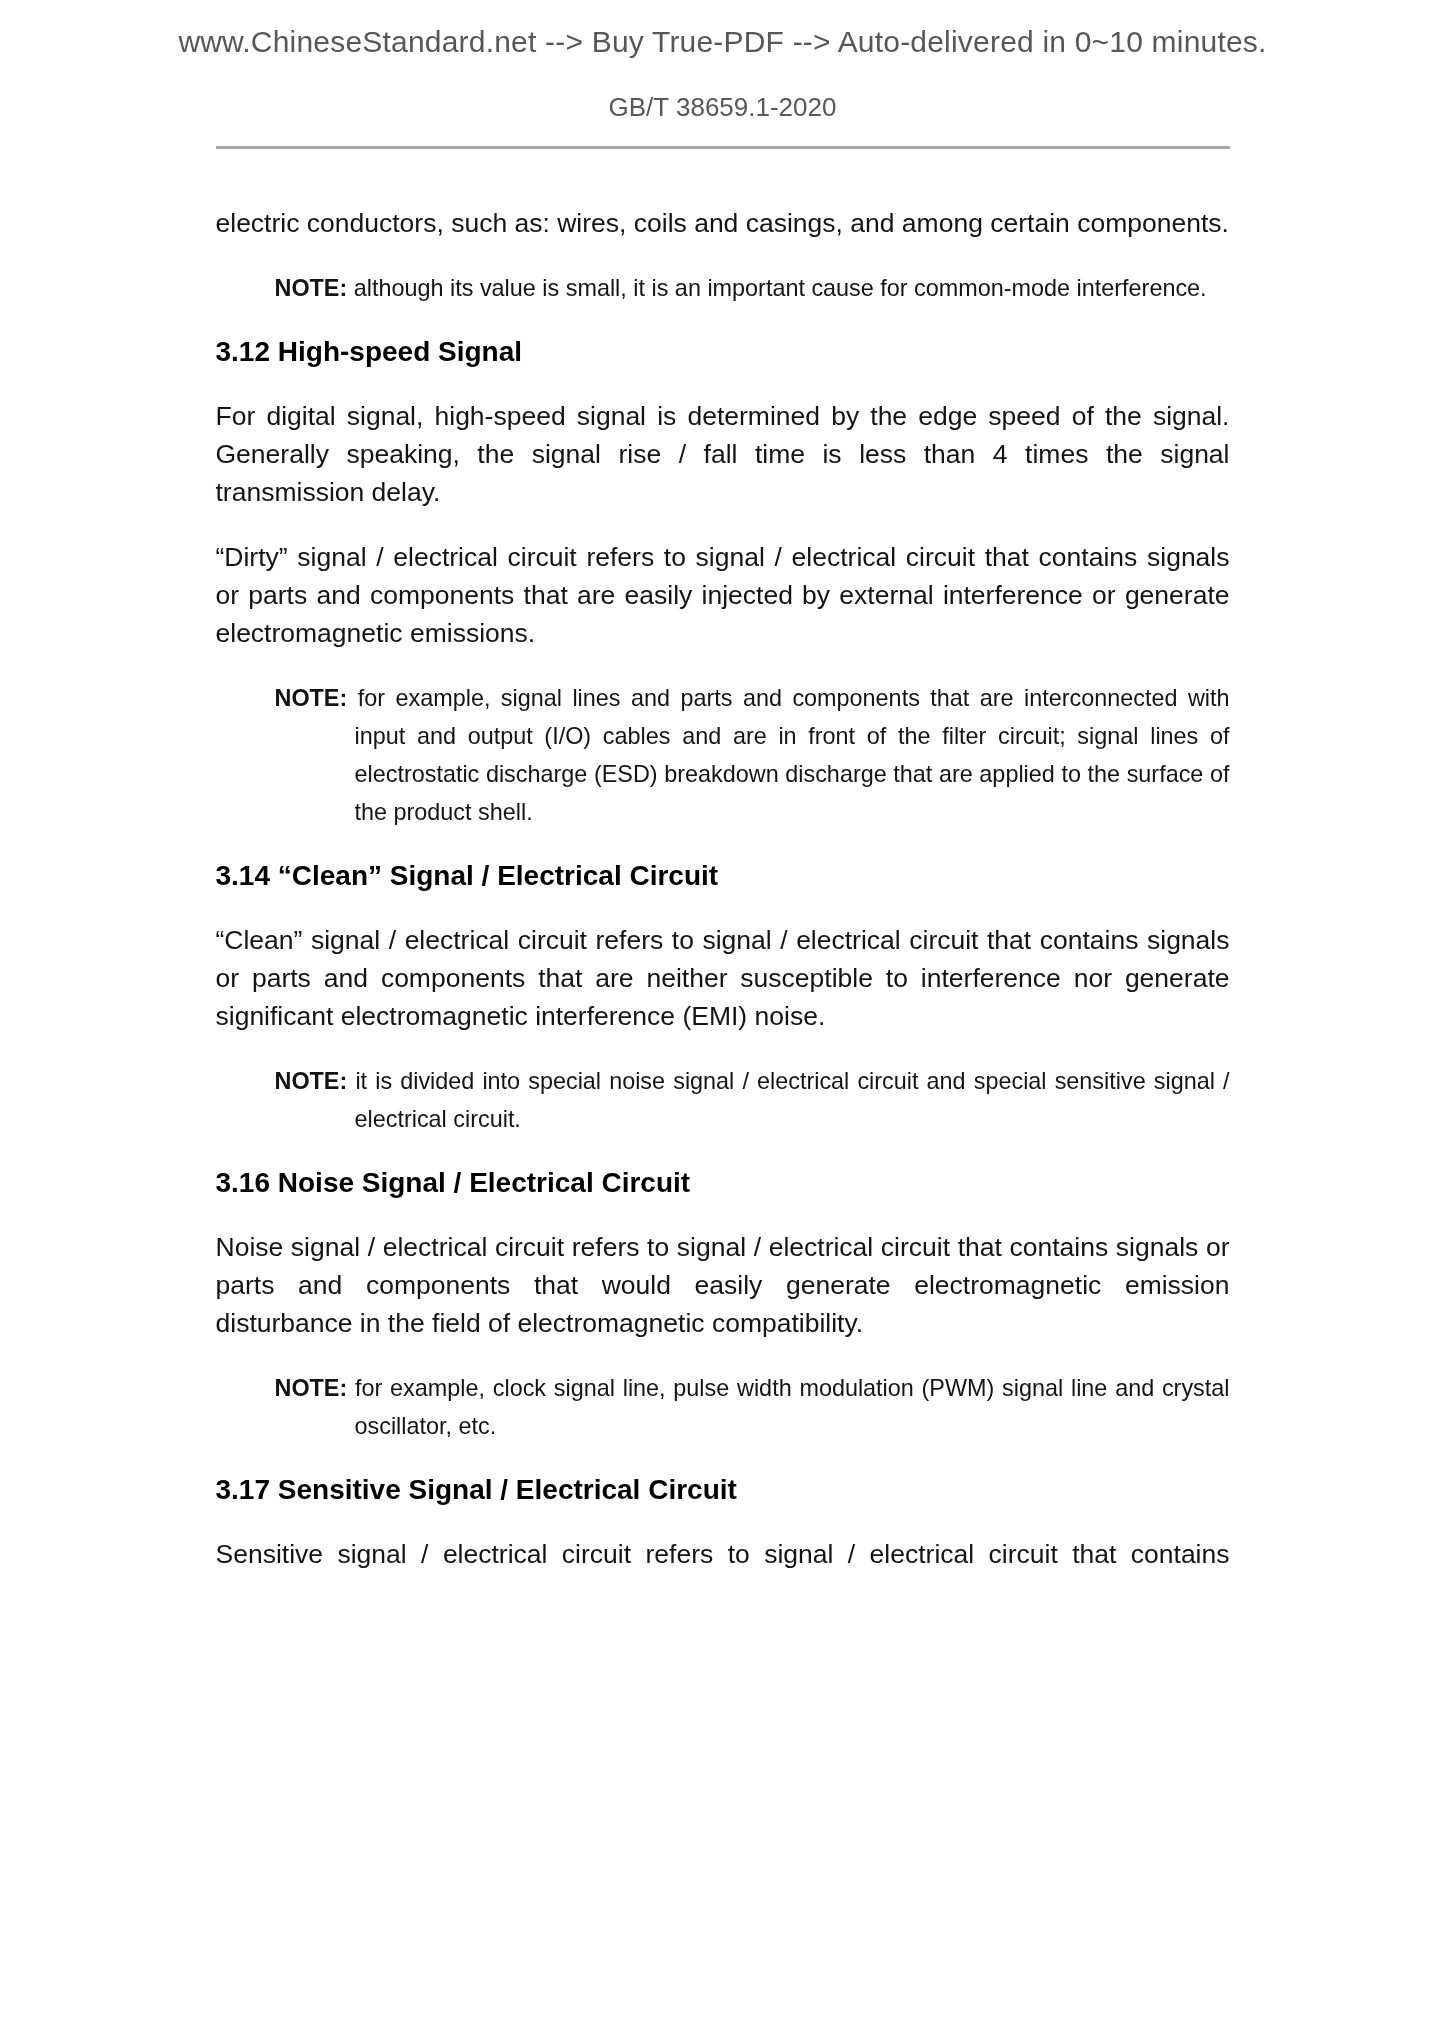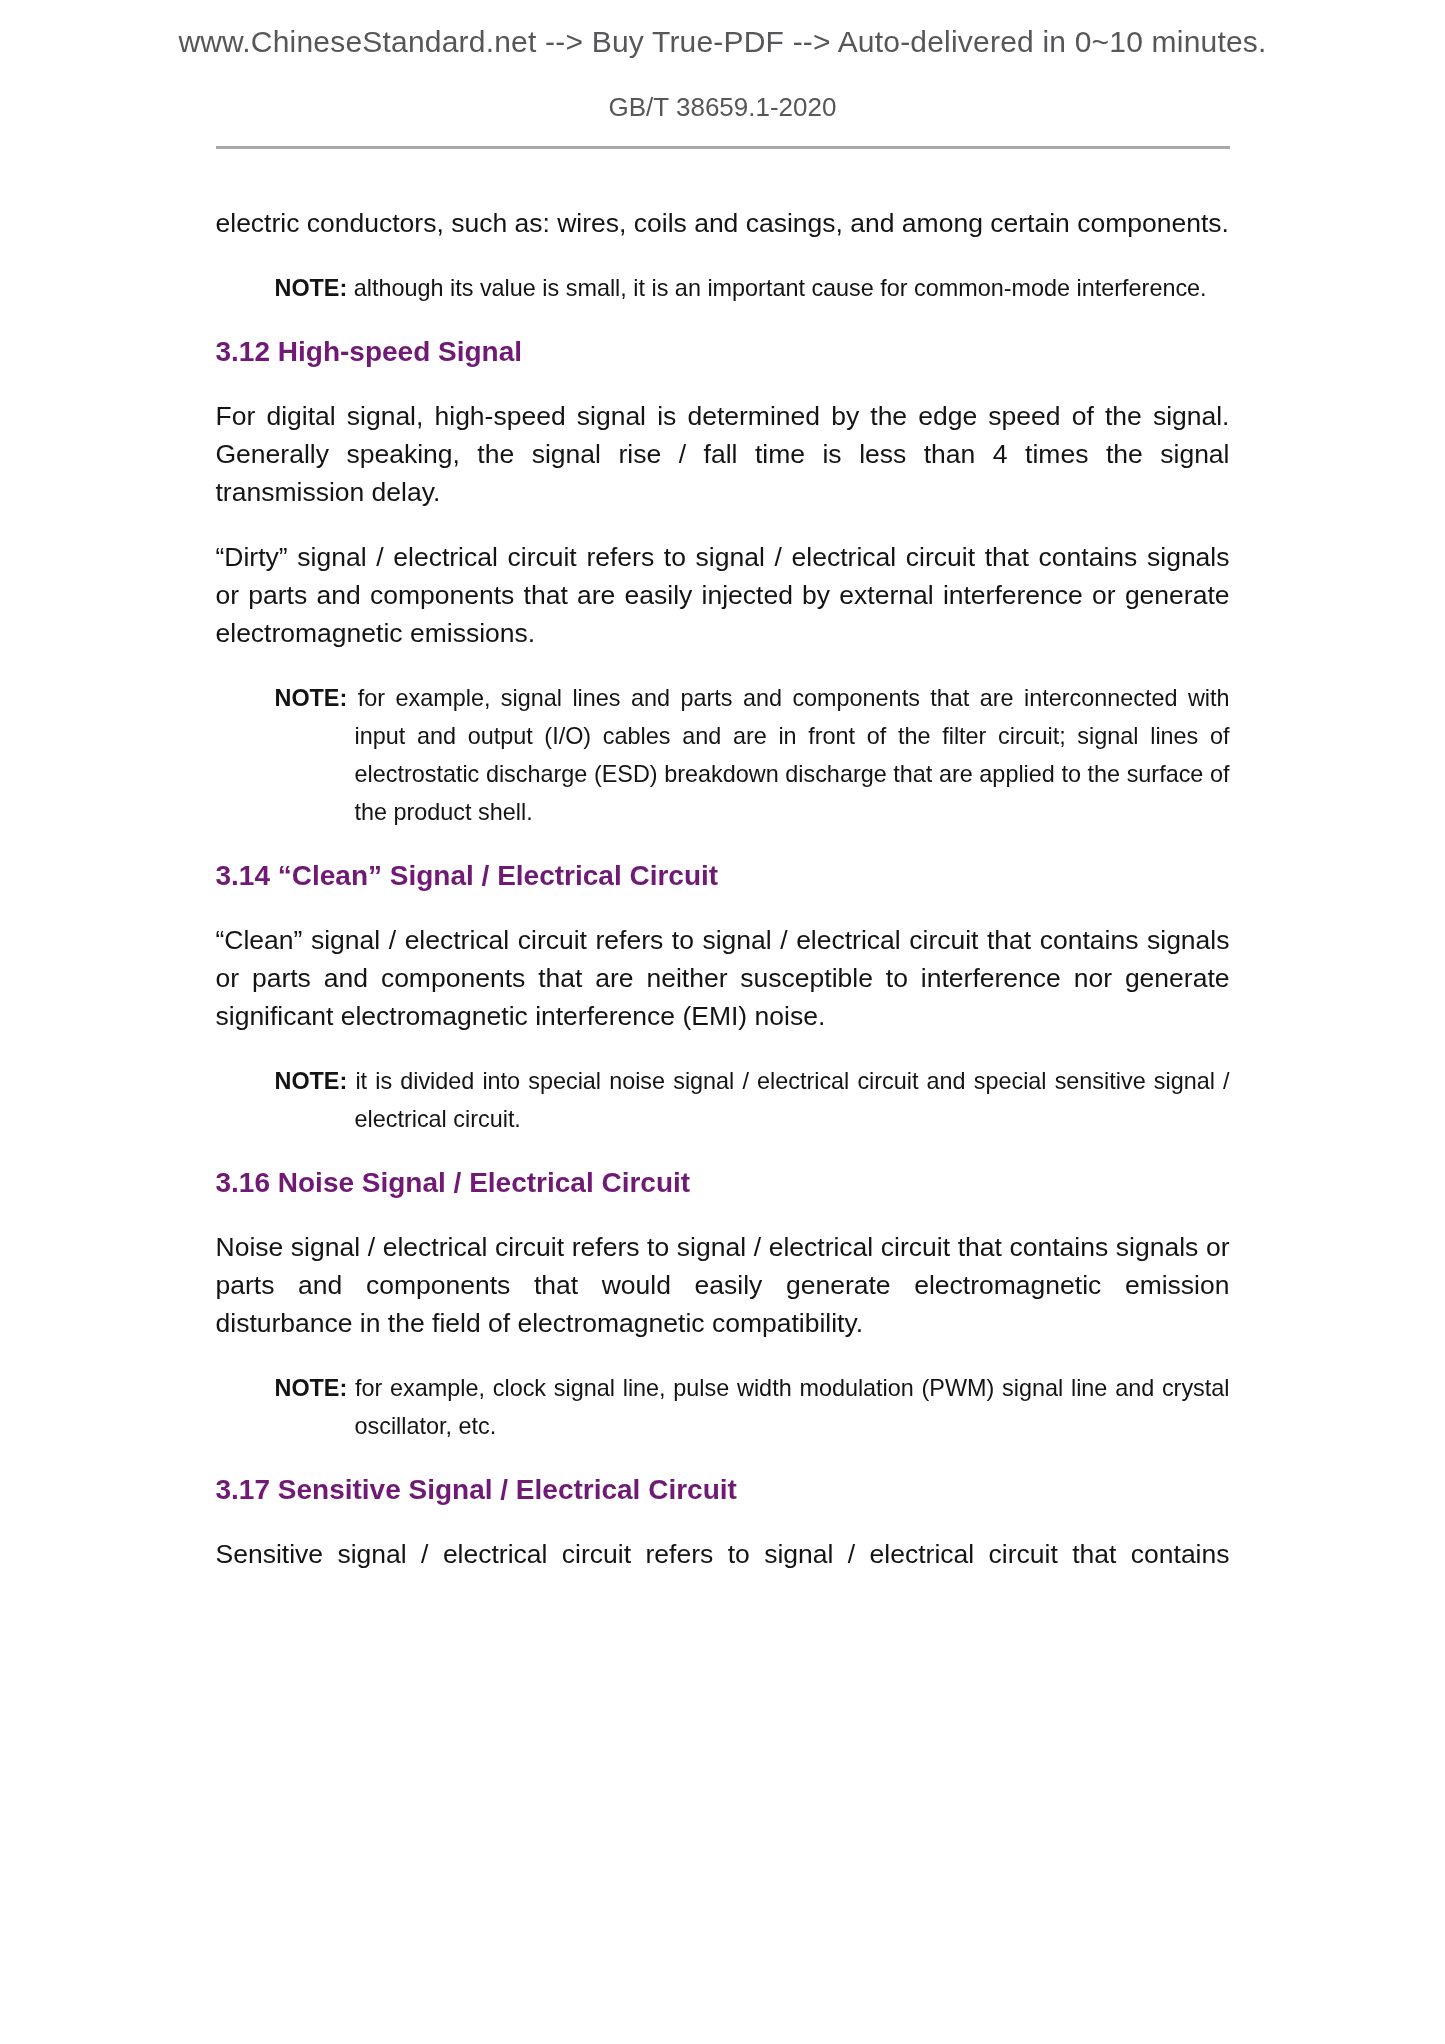--- a/index.html
+++ b/index.html
@@ -42,21 +42,21 @@
     line-height: 38px;
     text-align: justify;
     margin: 27px 0;
     color: #141414;
   }
   .heading {
     font-size: 28px;
     line-height: 36px;
     font-weight: bold;
     margin: 27px 0;
-    color: #701a75;
+    color: #000000;
   }
   .note {
     font-size: 23.4px;
     line-height: 38px;
     text-align: justify;
     margin: 27px 0 27px 59px;
     padding-left: 80px;
     text-indent: -80px;
     color: #141414;
   }

